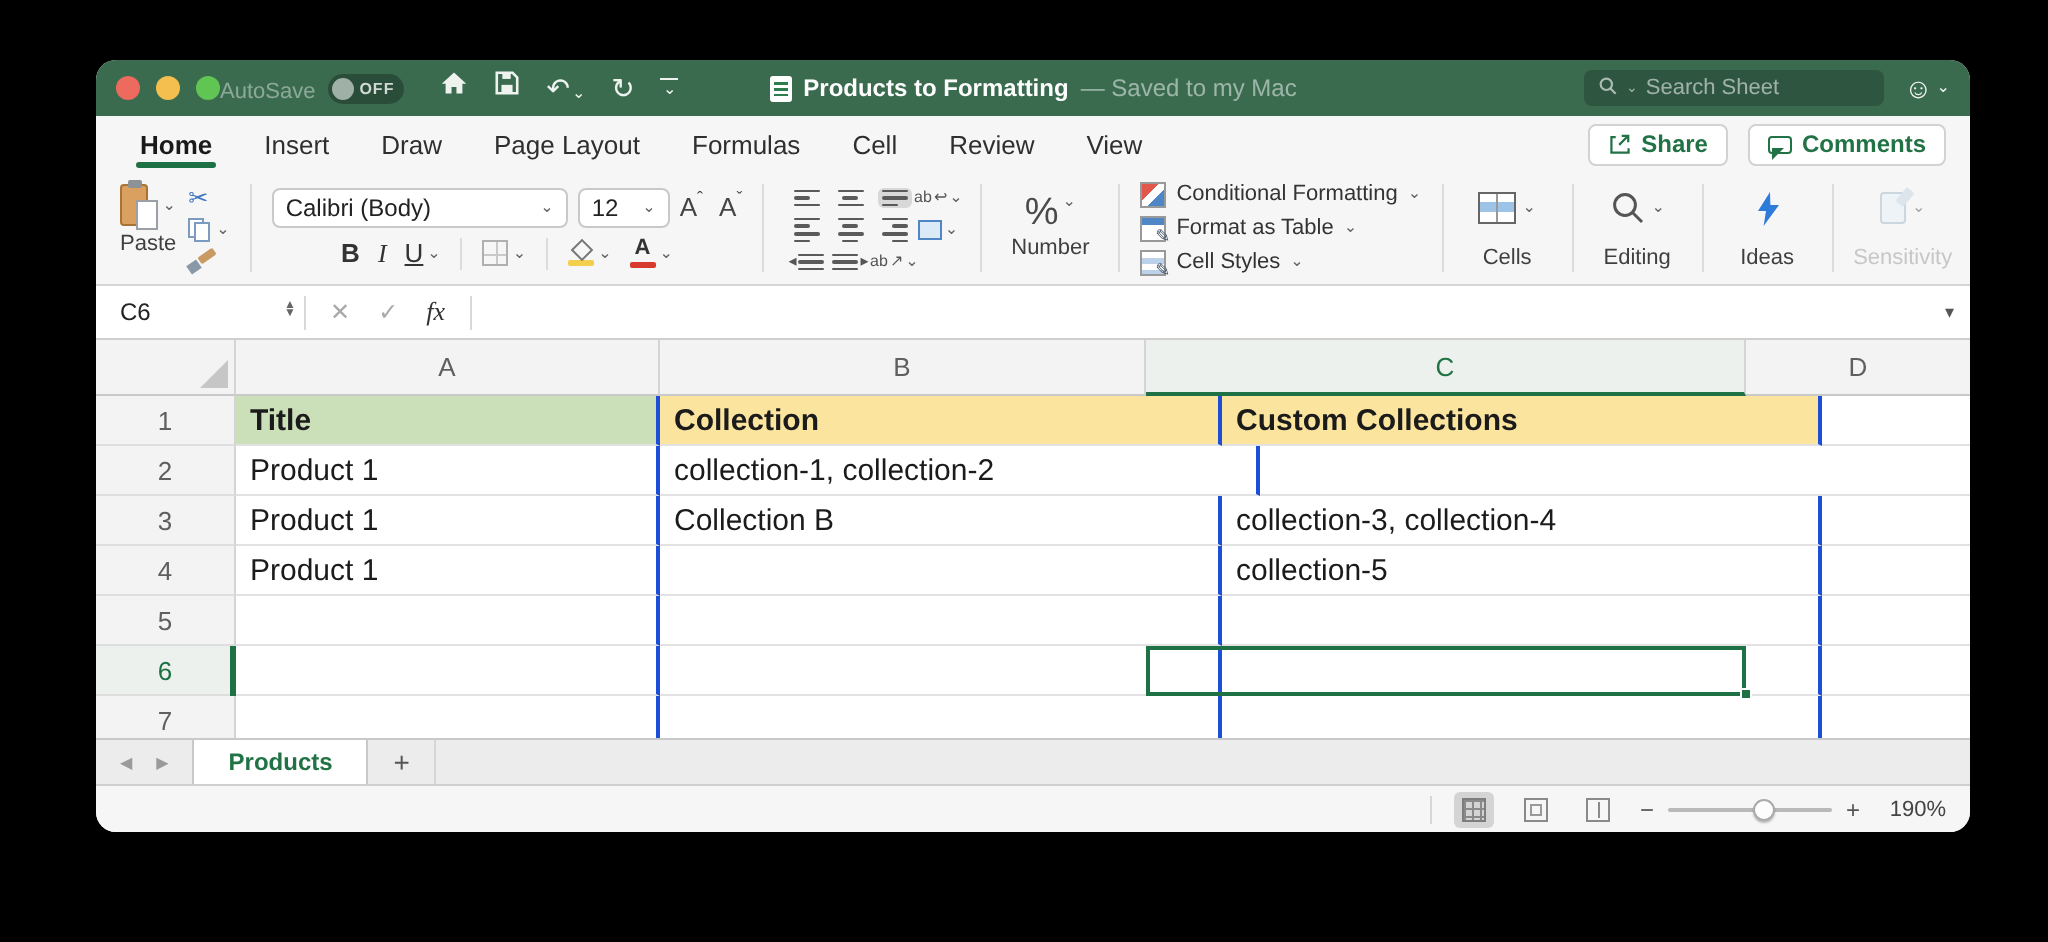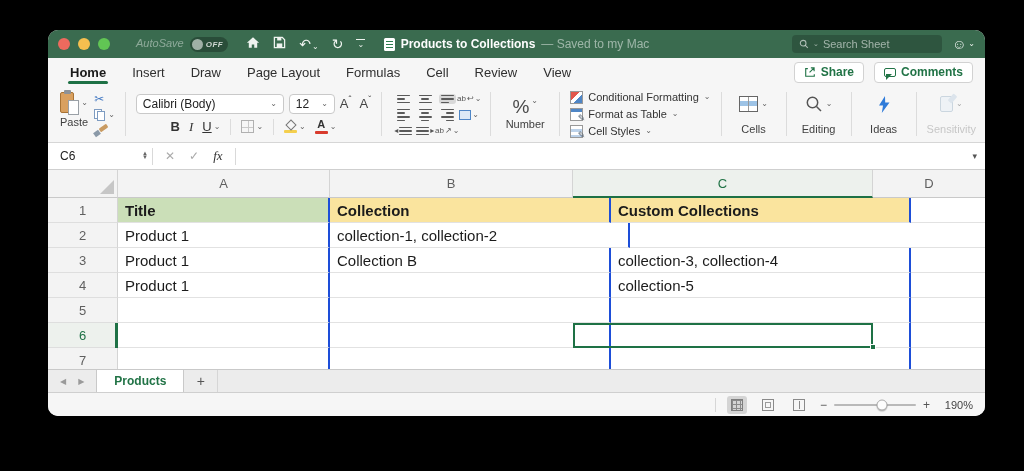--- a/index.html
+++ b/index.html
@@ -7,21 +7,21 @@
   .stage{position:relative;width:1024px;height:471px;background:#000;overflow:hidden;}
   .window{position:absolute;left:48px;top:30px;width:937px;height:386px;border-radius:10px;
           overflow:hidden;display:flex;flex-direction:column;background:#f6f6f6;
           box-shadow:0 10px 30px rgba(0,0,0,.6);}
 
   
   .titlebar{height:28px;background:#3a6b4f;display:flex;align-items:center;padding:0 10px;position:relative;flex:none;}
   .lights{display:flex;gap:8px;align-items:center;}
   .light{width:12px;height:12px;border-radius:50%;}
   .light.red{background:#ed6a5e;} .light.yellow{background:#f5bf4f;} .light.green{background:#61c554;}
-  .autosave{margin-left:26px;display:flex;align-items:flex-start;gap:6px;font-style:italic;}
+  .autosave{display:flex;align-items:flex-end;gap:6px;}
   .autosave .as-label{font-size:11px;color:rgba(255,255,255,.42);}
   .as-toggle{display:flex;align-items:center;gap:3px;background:rgba(0,0,0,.28);border-radius:9px;padding:2px 5px 2px 2px;cursor:default;}
   .as-knob{width:11px;height:11px;border-radius:50%;background:#9fb0a6;}
   .as-off{font-size:8px;font-weight:700;color:#cfd8d2;letter-spacing:.5px;}
   .tb-icons{display:flex;align-items:center;gap:13px;margin-left:18px;color:#eef3ef;}
   .tb-icons .glyph{font-size:14px;line-height:1;color:#eef3ef;}
   .tb-undo-wrap{display:flex;align-items:flex-end;gap:1px;}
   .cv{font-size:8px;line-height:1;color:#eef3ef;}
   .tb-more{display:flex;flex-direction:column;align-items:center;}
   .tb-more .bar{width:9px;height:1.5px;background:#eef3ef;margin-bottom:1px;}
@@ -230,21 +230,21 @@
         <span class="cv">⌄</span>
       </span>
       <span class="glyph">↻</span>
       <span class="tb-more">
         <span class="bar"></span>
         <span class="cv">⌄</span>
       </span>
     </div>
     <div class="titlecenter">
       <span class="doc-ico"></span>
-      <span class="doc-title">Products to Collections</span>
+      <span class="doc-title">Products to Formatting</span>
       <span class="doc-status">— Saved to my Mac</span>
     </div>
     <div class="tb-right">
       <div class="searchbox">
         <span class="mag">
           <svg width="10" height="10" viewBox="0 0 12 12">
                 <circle cx="5" cy="5" r="3.4" fill="none" stroke="rgba(255,255,255,.6)" stroke-width="1.3"></circle>
                 <line x1="7.6" y1="7.6" x2="10.6" y2="10.6" stroke="rgba(255,255,255,.6)" stroke-width="1.3"></line>
               </svg>
         </span>

